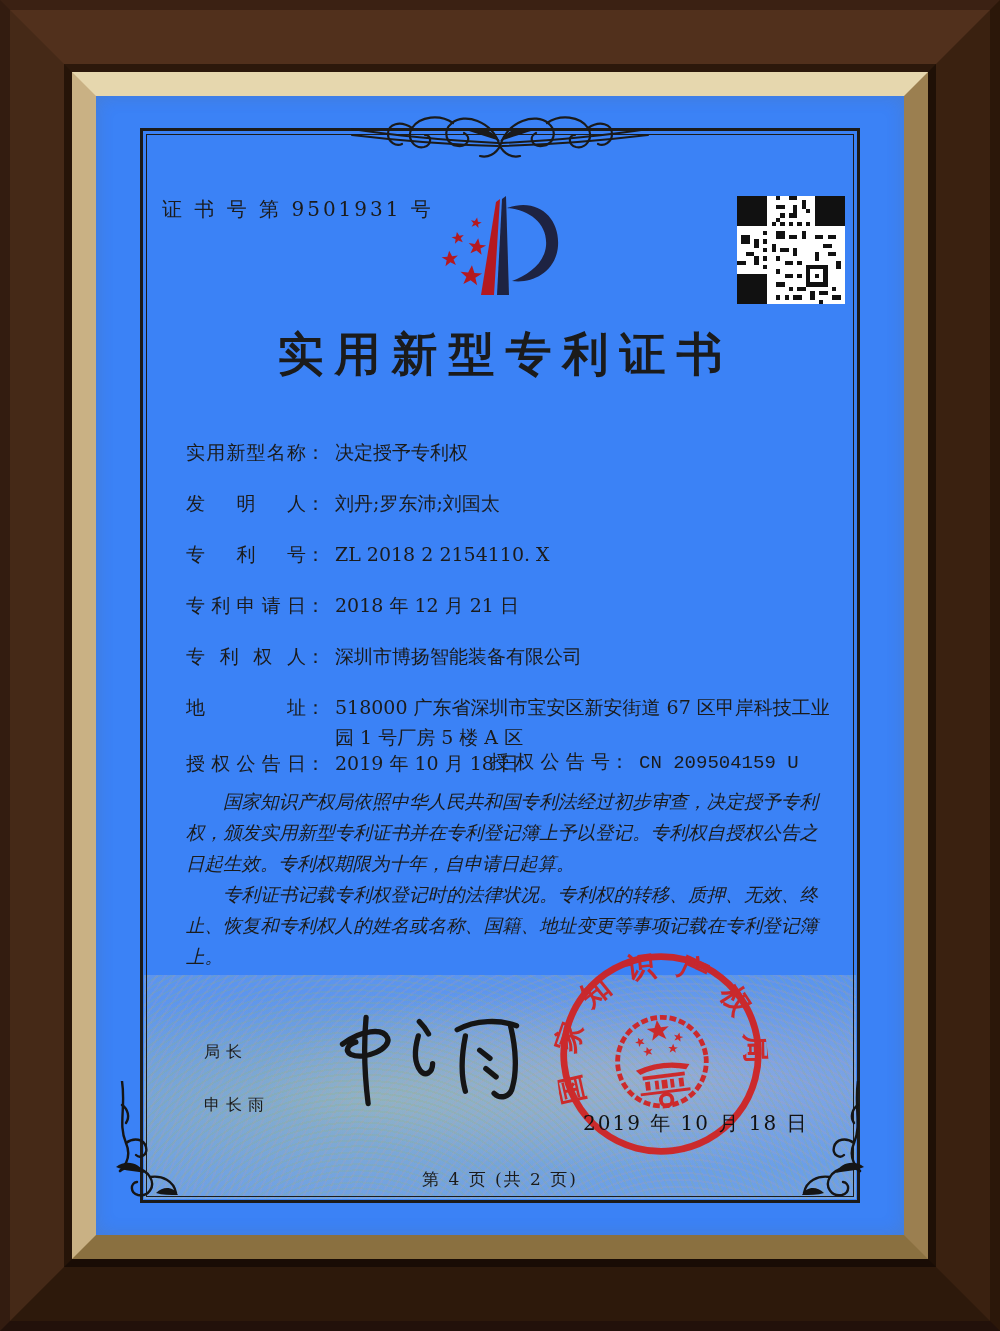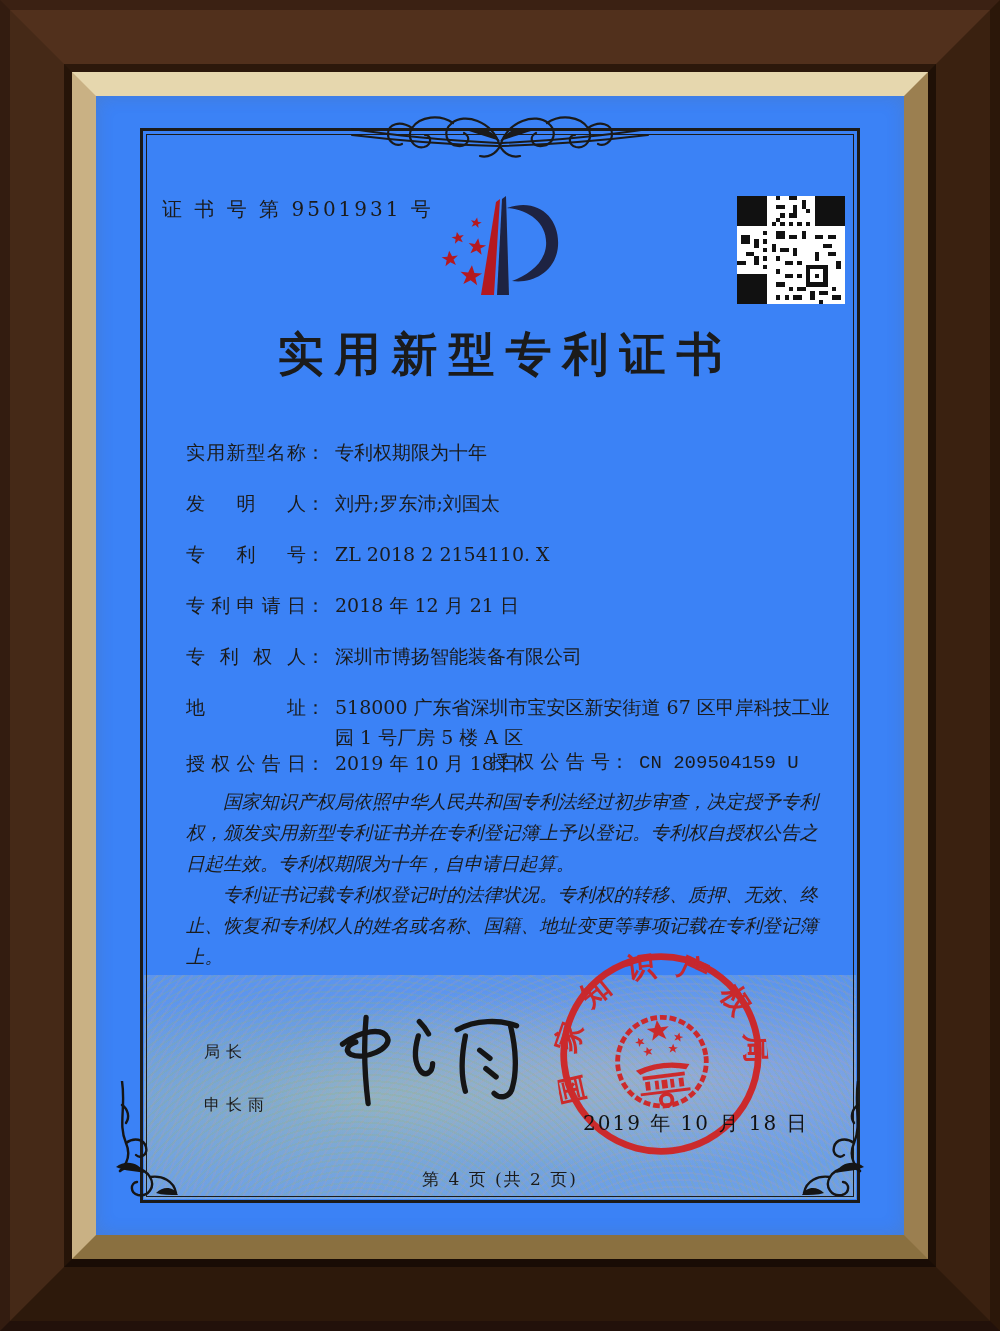--- a/index.html
+++ b/index.html
@@ -159,21 +159,21 @@
           <rect x="19" y="22" width="2" height="1"></rect>
           <rect x="22" y="21" width="1" height="1"></rect>
         <rect x="22" y="23" width="2" height="1"></rect>
           <rect x="19" y="24" width="1" height="1"></rect>
       </g>
     </svg>
 
     <div class="abs title">实用新型专利证书</div>
 
     <div class="abs frow" style="top:341px">
-      <span class="flabel">实用新型名称</span><span class="fcolon">：</span><span class="fvalue">专利权期限为十年</span>
+      <span class="flabel">实用新型名称</span><span class="fcolon">：</span><span class="fvalue">决定授予专利权</span>
     </div>
     <div class="abs frow" style="top:392px">
       <span class="flabel">发明人</span><span class="fcolon">：</span><span class="fvalue">刘丹;罗东沛;刘国太</span>
     </div>
     <div class="abs frow" style="top:443px">
       <span class="flabel">专利号</span><span class="fcolon">：</span><span class="fvalue">ZL 2018 2 2154110. X</span>
     </div>
     <div class="abs frow" style="top:494px">
       <span class="flabel">专利申请日</span><span class="fcolon">：</span><span class="fvalue">2018 年 12 月 21 日</span>
     </div>

